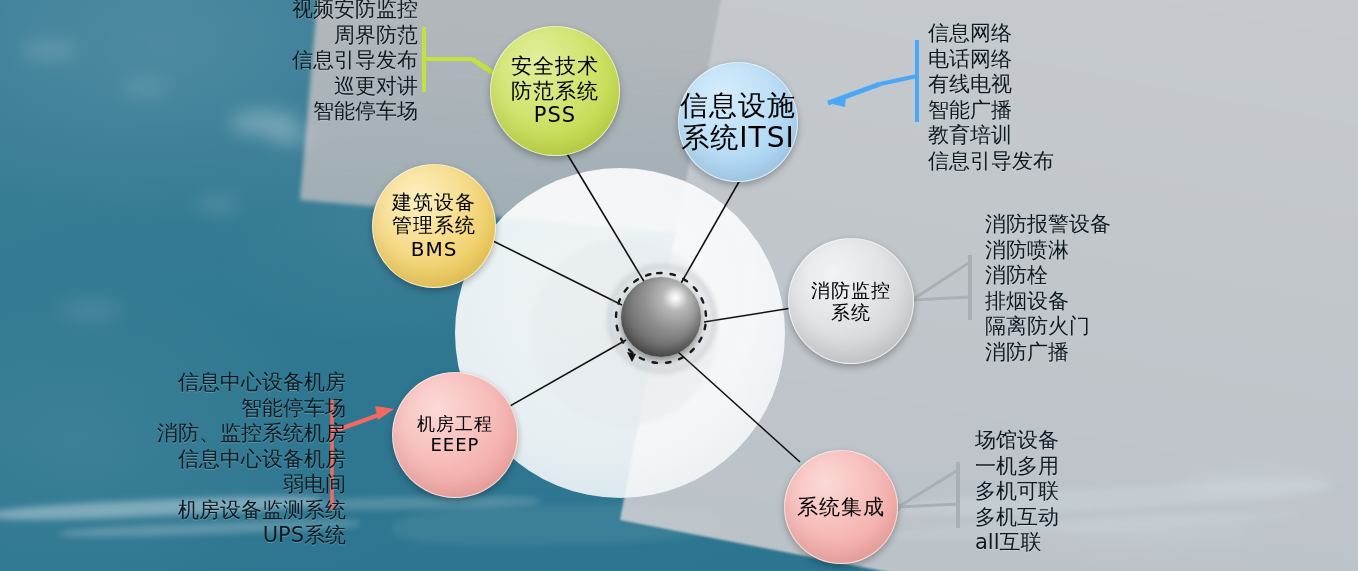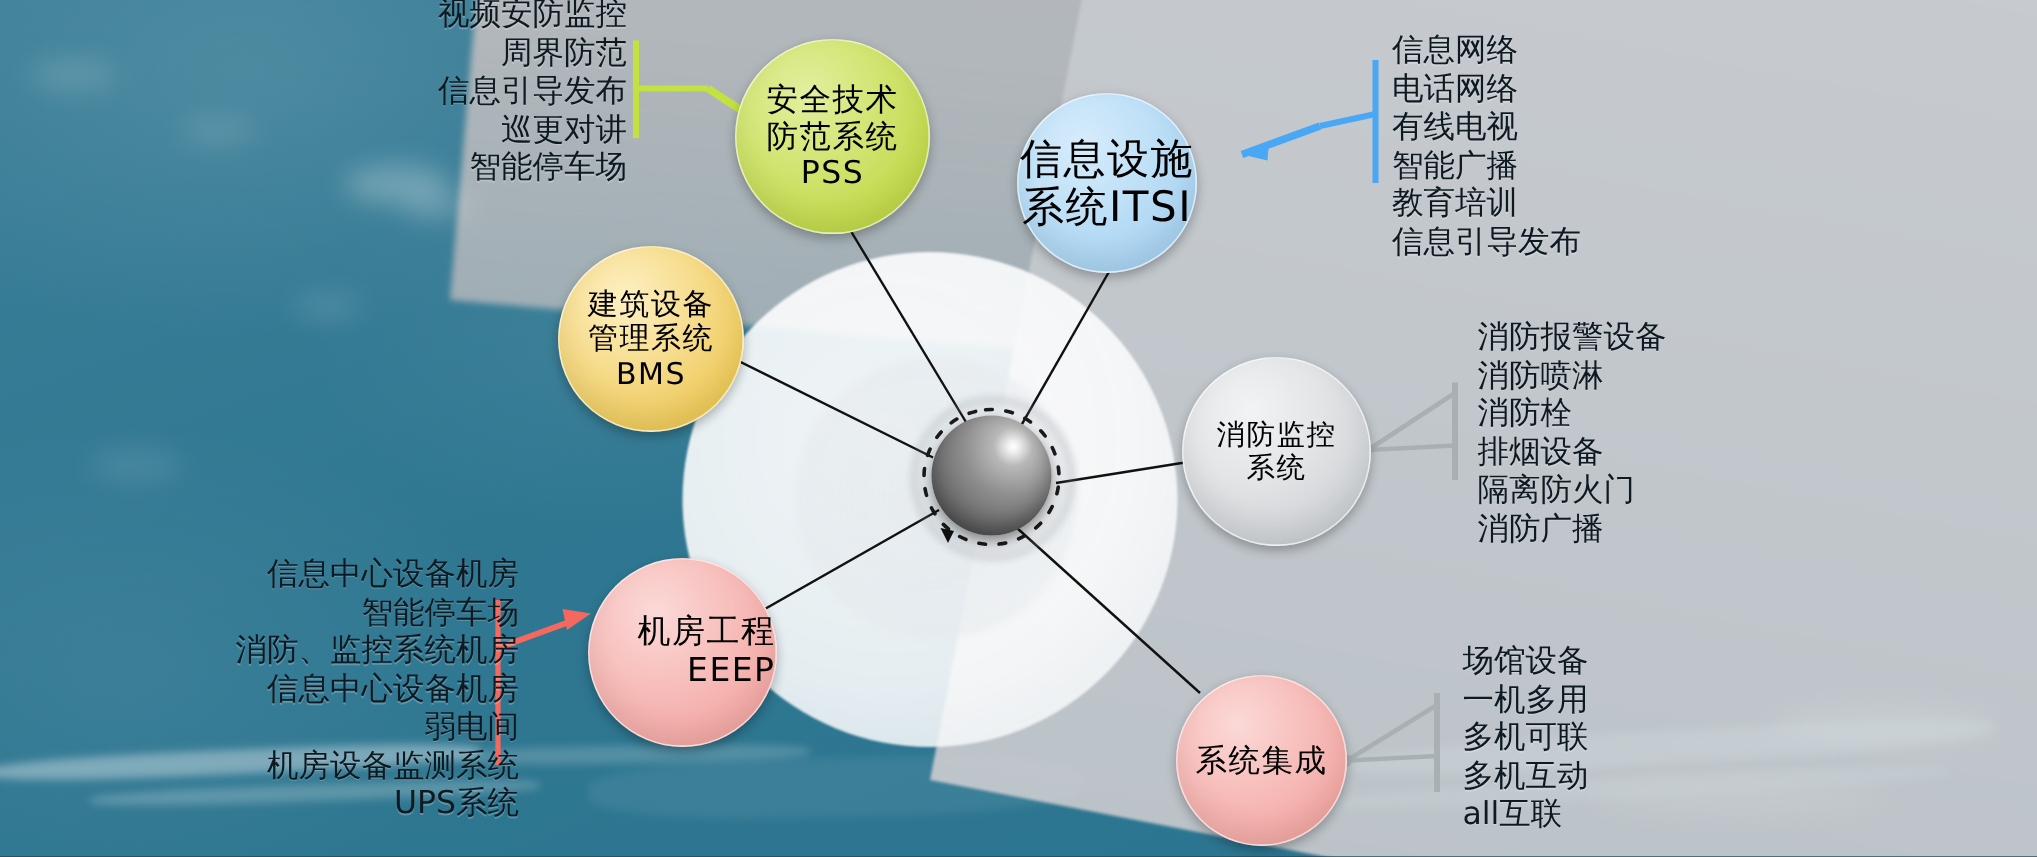--- a/index.html
+++ b/index.html
@@ -112,23 +112,22 @@
     font-size: 20px; letter-spacing: 1px;
     background: radial-gradient(circle at 36% 28%, #fdf0c3 0%, #f6dc8d 40%, #eecb5c 75%, #e9c44d 100%);
   }
   .b-fire {
     left: 788px; top: 238px; width: 124px; height: 124px;
     font-size: 19px; letter-spacing: 1px;
     background: radial-gradient(circle at 36% 28%, #f2f3f4 0%, #e2e4e6 40%, #cdd0d3 78%, #c5c9cc 100%);
   }
   .b-eeep {
     left: 392px; top: 372px; width: 124px; height: 124px;
-    font-size: 22px; letter-spacing: 1px;
+    font-size: 18px; letter-spacing: 1px;
     background: radial-gradient(circle at 36% 28%, #fbd9d7 0%, #f7bfbc 40%, #f3a9a5 76%, #f2a09c 100%);
-    align-items: flex-end;
   }
   .b-si {
     left: 784px; top: 450px; width: 112px; height: 112px;
     font-size: 21px; letter-spacing: 1px;
     background: radial-gradient(circle at 36% 28%, #fbd9d7 0%, #f7bfbc 40%, #f3a9a5 76%, #f2a09c 100%);
   }
 
   
   .core-ring {
     position: absolute;

